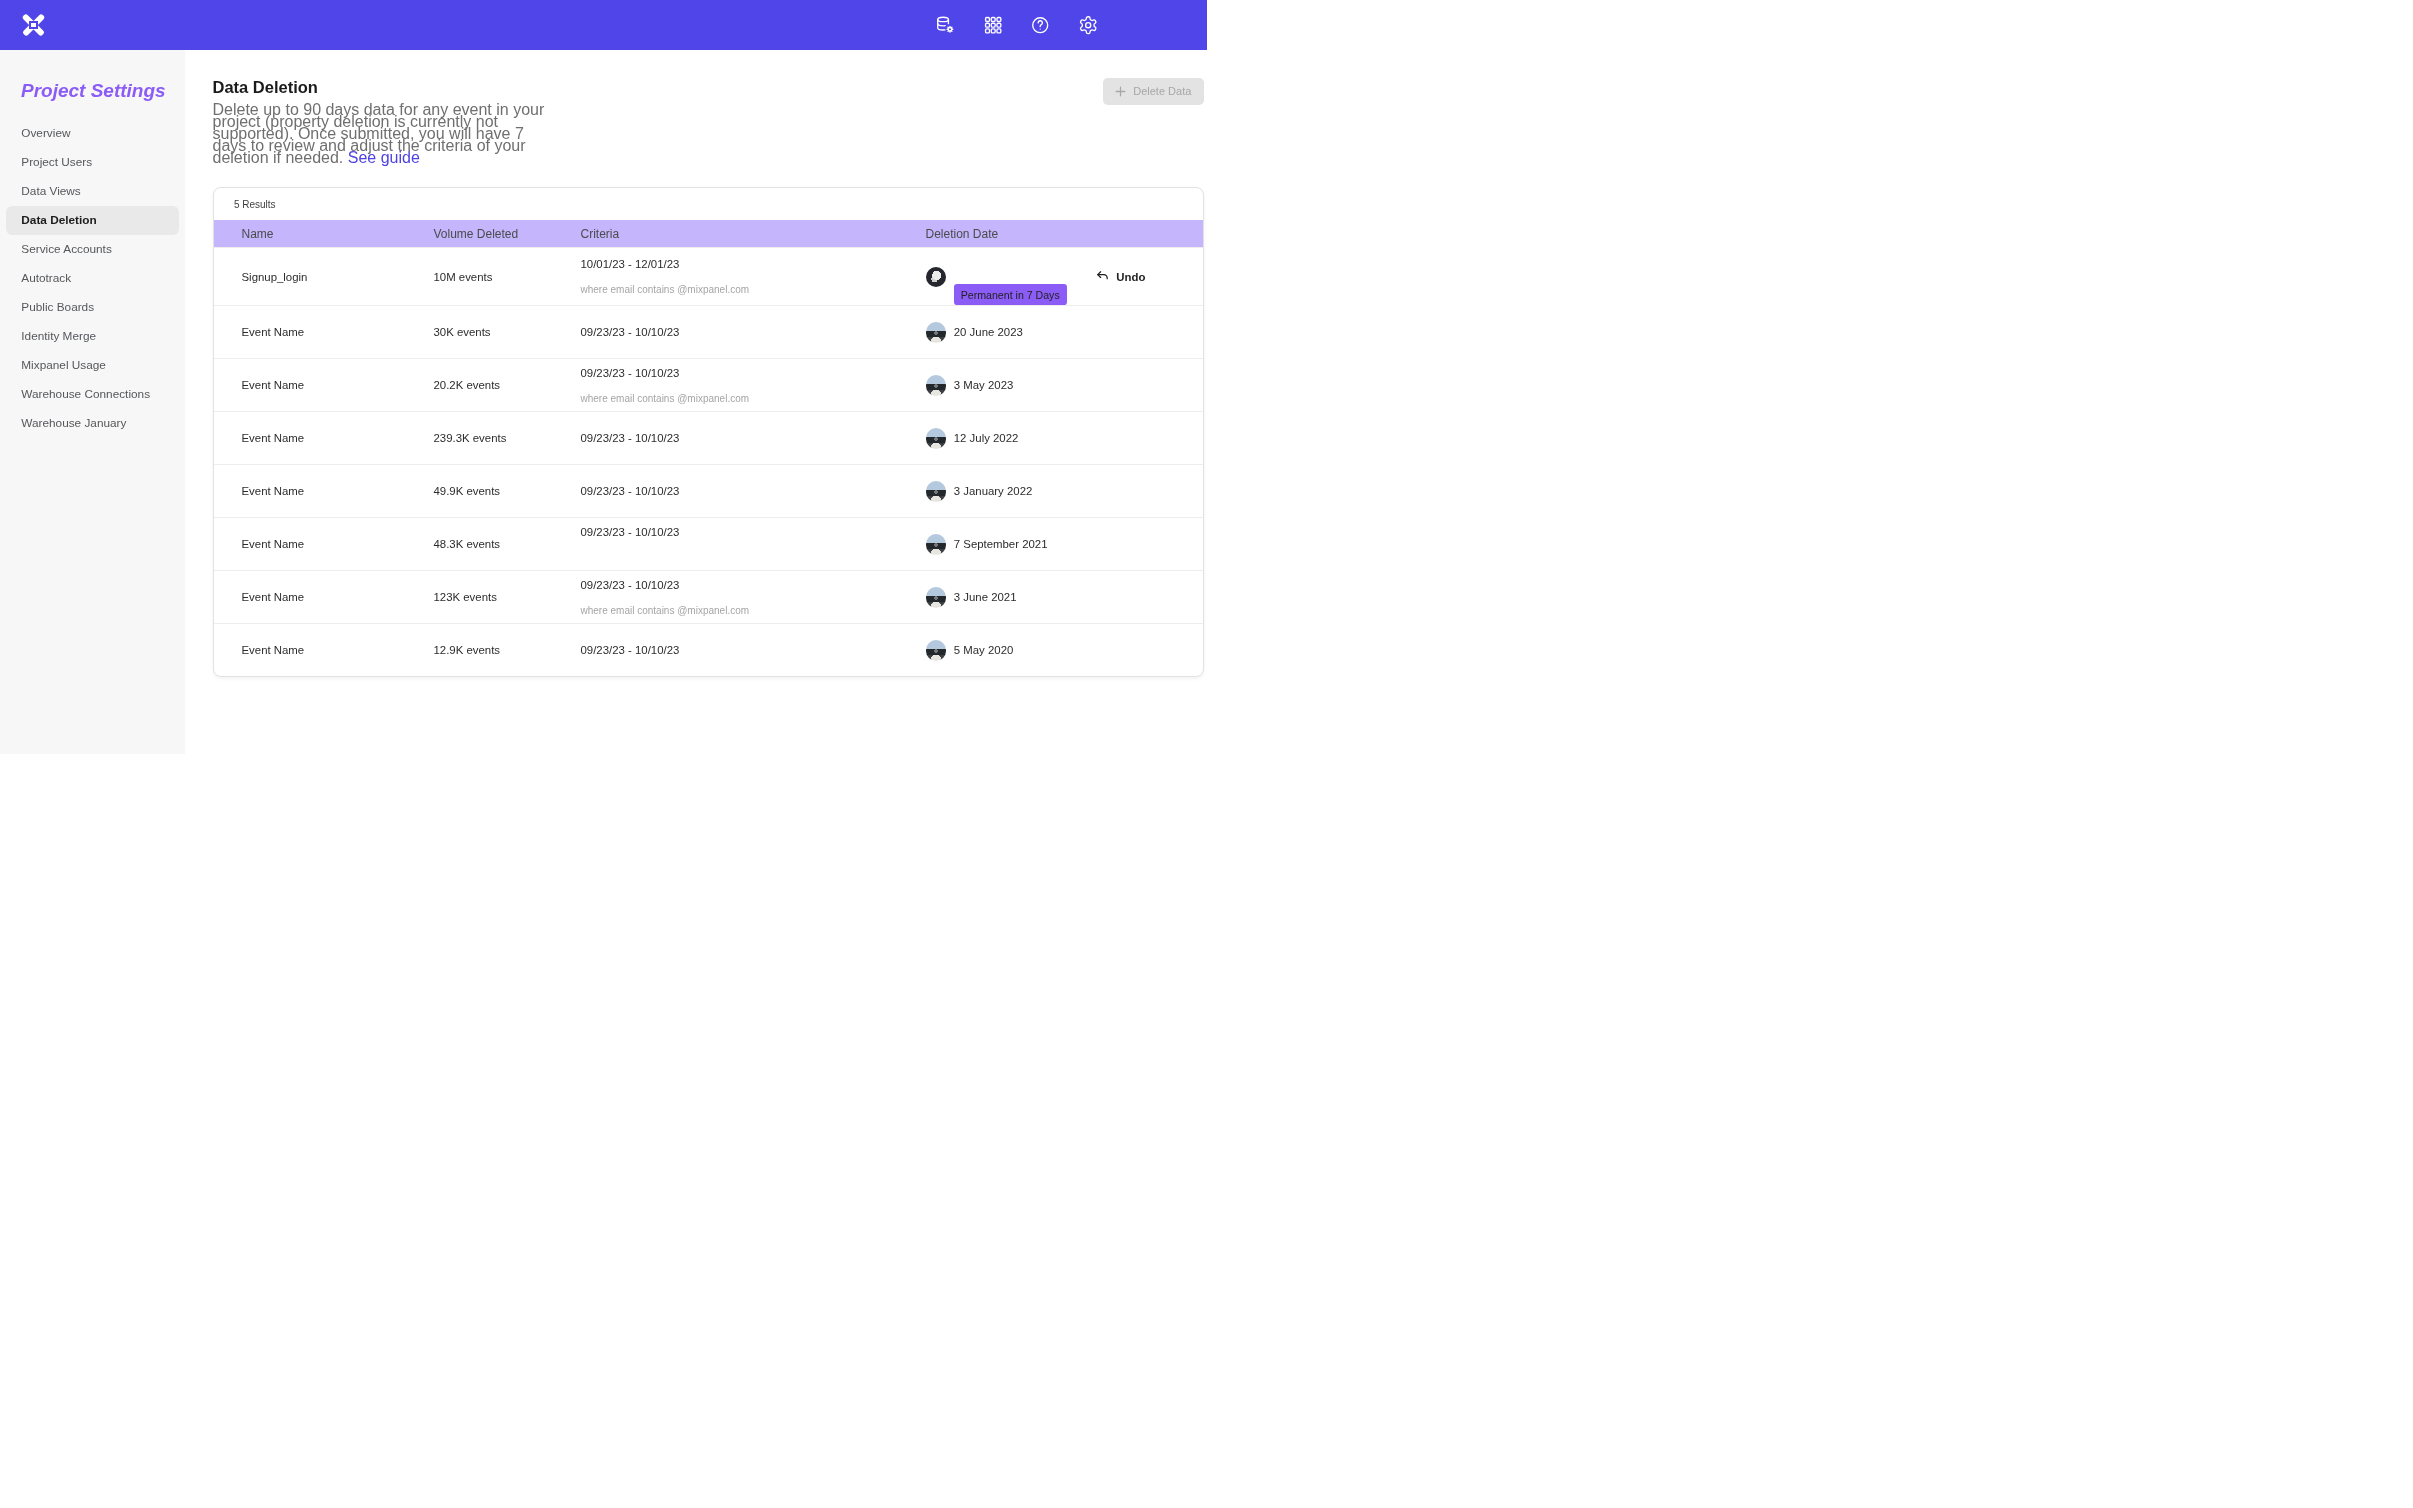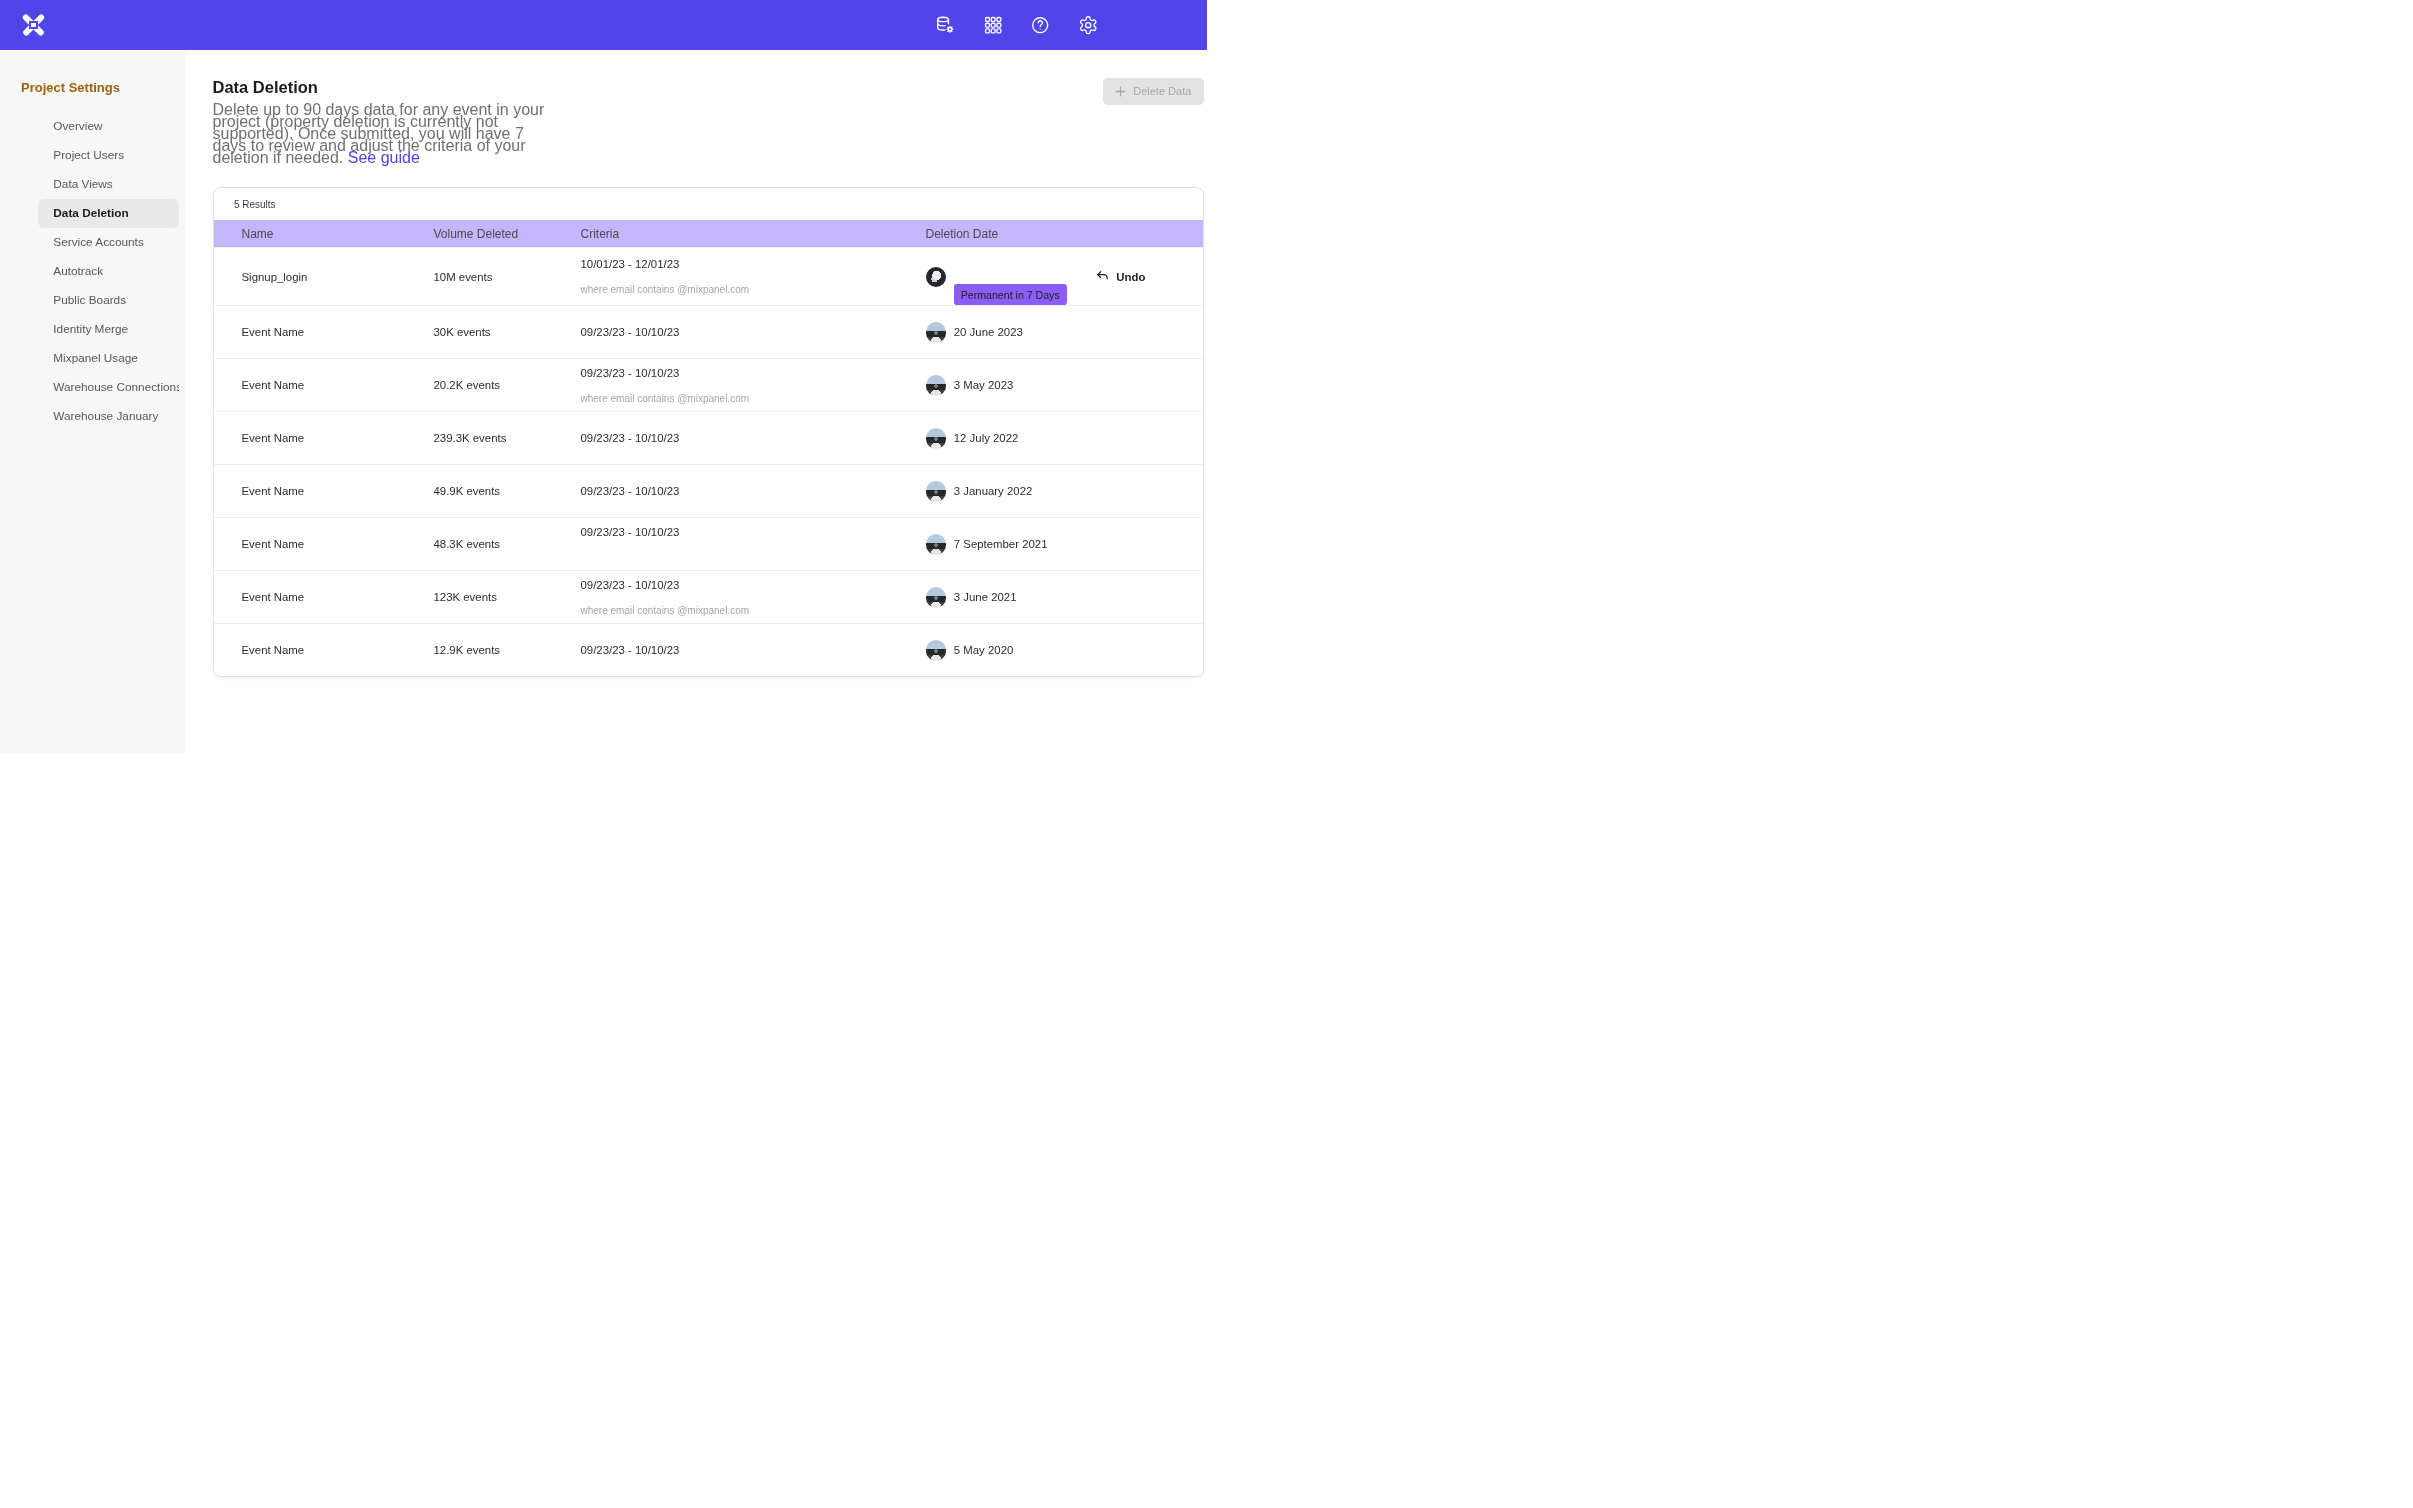--- a/index.html
+++ b/index.html
@@ -20,22 +20,22 @@
   .logo .bar1 { transform:rotate(45deg); }
   .logo .bar2 { transform:rotate(-45deg); }
   .logo .sq-outer { position:absolute; left:8.2px; top:8.2px; width:8.6px; height:8.6px; background:#5045E8; }
   .logo .sq-inner { position:absolute; left:10.2px; top:10.2px; width:4.7px; height:4.7px; background:#ffffff; }
   .topbar-icons { display:flex; align-items:center; gap:27px; }
   .tb-icon { width:20.4px; height:20.4px; background:none; border:none; padding:0; cursor:pointer; display:flex; align-items:center; justify-content:center; }
   .tb-icon svg { width:20.4px; height:20.4px; }
 
   
   .sidebar { position:absolute; top:50px; left:0; width:185px; height:704px; background:#f7f7f7; }
-  .sidebar h2 { margin:30px 0 0 21px; font-size:13px; font-weight:700; color:#a16207; }
-  .nav { margin-top:17.3px;margin-left:32px; }
+  .sidebar h2 { margin:30px 0 0 21px; font-size:19px; font-weight:700; color:#8b5cf6;font-style:italic; }
+  .nav { margin-top:17.3px; }
   .nav-item {
     margin:0 6.3px; padding:0 0 0 15px; height:29px; line-height:29px;
     font-size:11.8px; color:#55575b; border-radius:6.3px; cursor:pointer;
     white-space:nowrap; overflow:hidden;
   }
   .nav-item.active { background:#e9e9e9; color:#1c1c1c; font-weight:600; }
 
   
   .content { position:absolute; top:50px; left:185px; width:1022px; height:704px; padding:27.5px 3.1px 0 27.5px; }
   .page-header { display:flex; justify-content:space-between; align-items:flex-start; }

